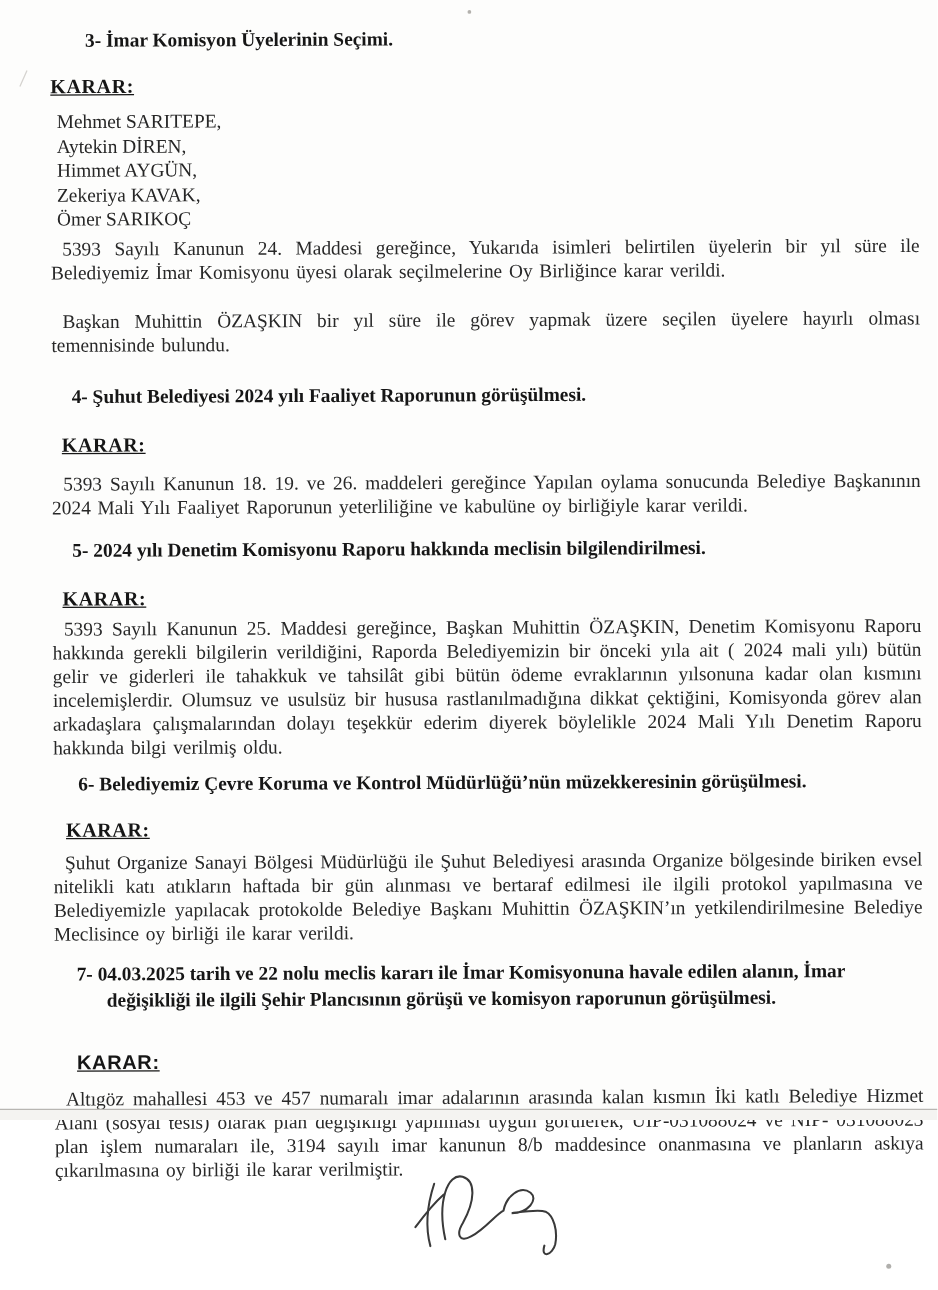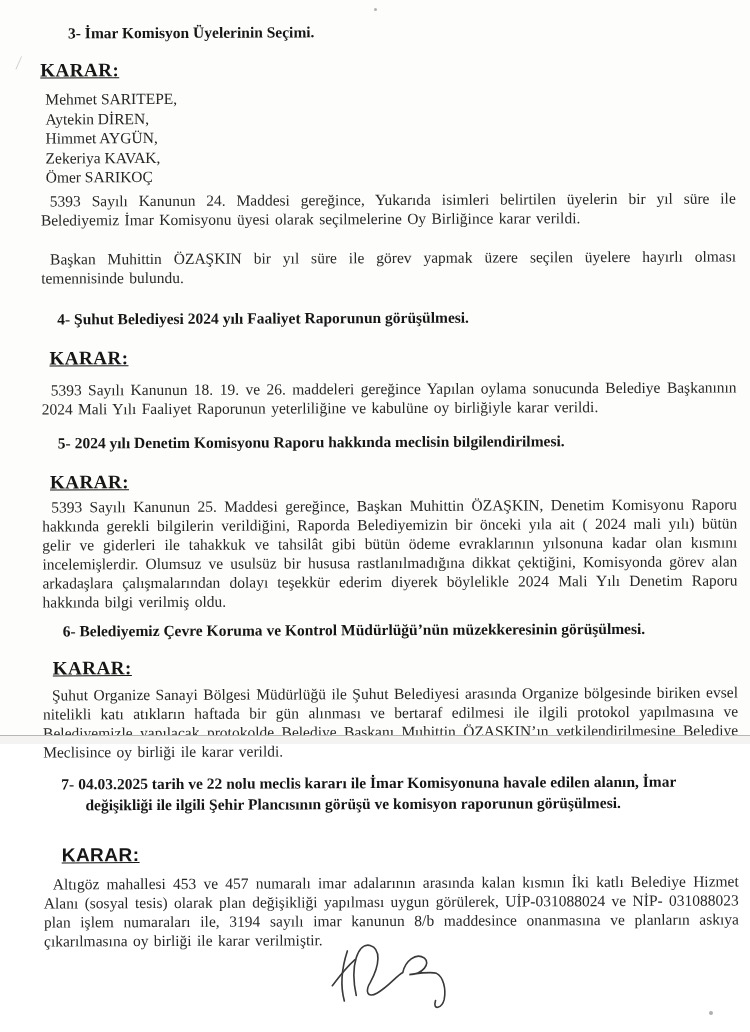--- a/index.html
+++ b/index.html
@@ -11,38 +11,38 @@
     width: 750px;
     height: 1032px;
     overflow: hidden;
     font-family: "Liberation Serif", "DejaVu Serif", serif;
     color: #262626;
     position: relative;
   }
   .page {
     position: relative;
     width: 750px;
-    height: 744px;
+    height: 896px;
     background: #fdfdfc;
     box-sizing: border-box;
     padding: 14px 15px 0 40px;
   }
   .content {
     transform: rotate(-0.25deg);
     transform-origin: 50% 0;
   }
   .heading {
     font-weight: 700;
     font-size: 15.5px;
     line-height: 19px;
     color: #161616;
   }
   .karar {
     font-weight: 700;
-    font-size: 19px;
+    font-size: 16px;
     line-height: 19px;
     text-decoration: underline;
     letter-spacing: 0.5px;
     color: #161616;
     display: inline-block;
   }
   .para {
     font-size: 15.5px;
     line-height: 19px;
     text-align: justify;

